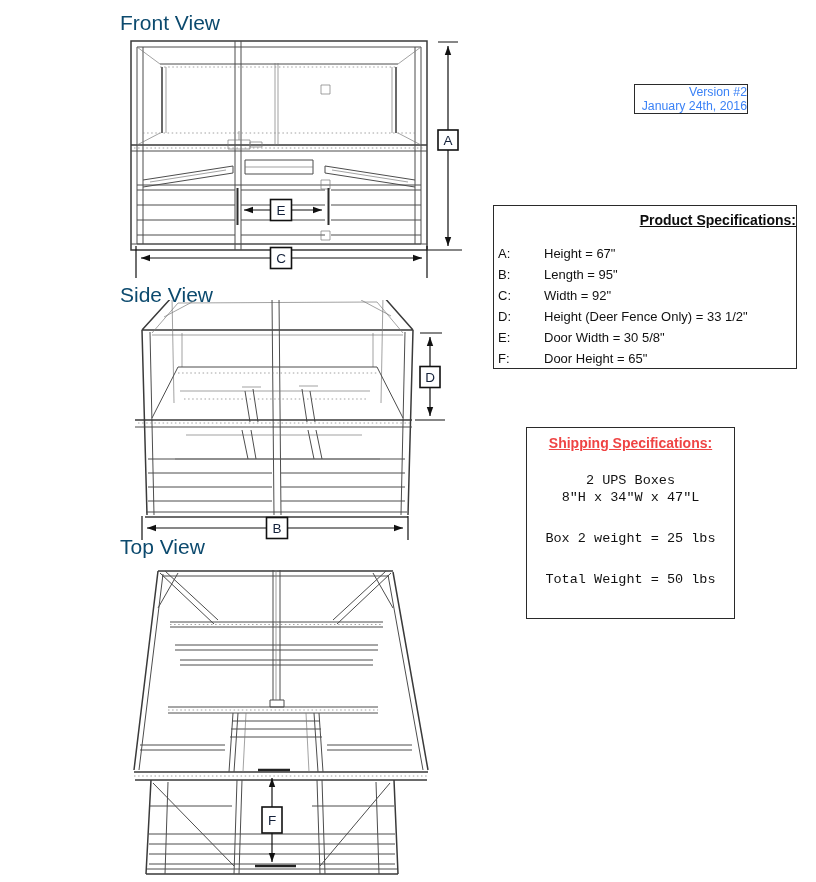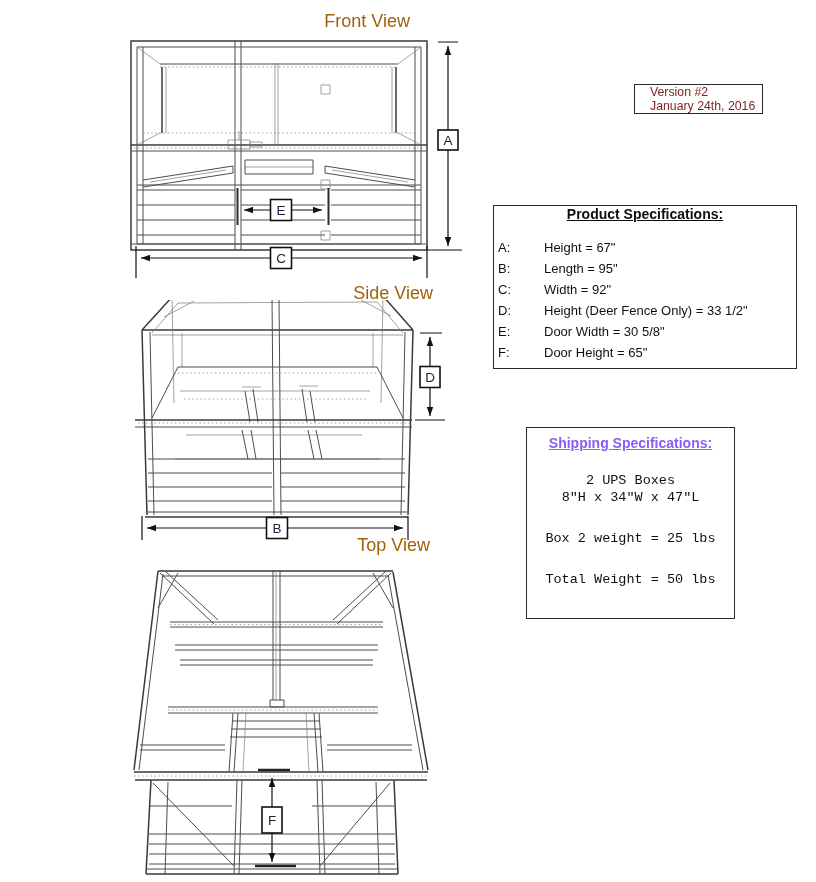--- a/index.html
+++ b/index.html
@@ -1,48 +1,48 @@
 <!DOCTYPE html>
 <html><head>
 <meta charset="utf-8">
 <style>
   html,body{margin:0;padding:0;background:#ffffff;}
   .page{position:relative;width:816px;height:882px;background:#fff;
         font-family:"Liberation Sans",sans-serif;color:#1a1a1a;overflow:hidden;}
-  .vtitle{position:absolute;text-align:right;font-size:18px;color:#a16207;}
+  .vtitle{position:absolute;text-align:left;font-size:21px;color:#0c4a6e;}
   .drawing{position:absolute;}
   
   .ln  {stroke:#4d4d4d;stroke-width:1;fill:none;}
   .ln2 {stroke:#3a3a3a;stroke-width:1.5;fill:none;}
   .thin{stroke:#7a7a7a;stroke-width:0.7;fill:none;}
   .dash{stroke:#8a8a8a;stroke-width:0.8;fill:none;stroke-dasharray:1.5,2.6;}
   .dim {stroke:#111;stroke-width:1.2;fill:none;}
   .tick{stroke:#222;stroke-width:2.4;fill:none;}
   .dark{stroke:#2c2c2c;stroke-width:2;fill:none;}
   .ah  {fill:#111;stroke:none;}
   .dimbox{fill:#fff;stroke:#111;stroke-width:1.6;}
   svg text{font-family:"Liberation Sans",sans-serif;font-size:13.5px;fill:#14213a;}
   
   .vbox{position:absolute;left:634px;top:84px;width:112px;height:27px;
-        border:1.6px solid #2a2a2a;text-align:left;font-size:12.3px;
-        line-height:13.5px;padding-top:1px;color:#7f1d1d;padding-left:15px;}
+        border:1.6px solid #2a2a2a;text-align:right;font-size:12.3px;
+        line-height:13.5px;padding-top:1px;color:#3b82f6;}
   
   .pbox{position:absolute;left:493px;top:205px;width:302px;height:162px;
         border:1.6px solid #2a2a2a;}
-  .ptitle{text-align:center;font-size:14px;font-weight:bold;
-          text-decoration:underline;margin-top:0;color:#0d0d0d;}
+  .ptitle{text-align:right;font-size:14px;font-weight:bold;
+          text-decoration:underline;margin-top:6px;color:#0d0d0d;}
   .prows{margin-top:15px;}
   .prow{display:flex;font-size:13px;line-height:21px;color:#111;}
   .pkey{width:46px;padding-left:4px;flex:none;}
   .pval{flex:1;}
   
   .sbox{position:absolute;left:526px;top:427px;width:207px;height:190px;
         border:1.6px solid #2a2a2a;text-align:center;color:#111;}
   .stitle{font-size:14px;font-weight:bold;text-decoration:underline;
-          margin-top:7px;color:#8b5cf6;}
+          margin-top:7px;color:#ef4444;}
   .sgroup{font-size:13.5px;line-height:17px;font-family:Liberation Mono, monospace;}
   .g1{margin-top:21px;}
   .g2{margin-top:24px;}
   .g3{margin-top:24px;}
 </style>
 </head>
 <body>
 
 <div class="page">
 

